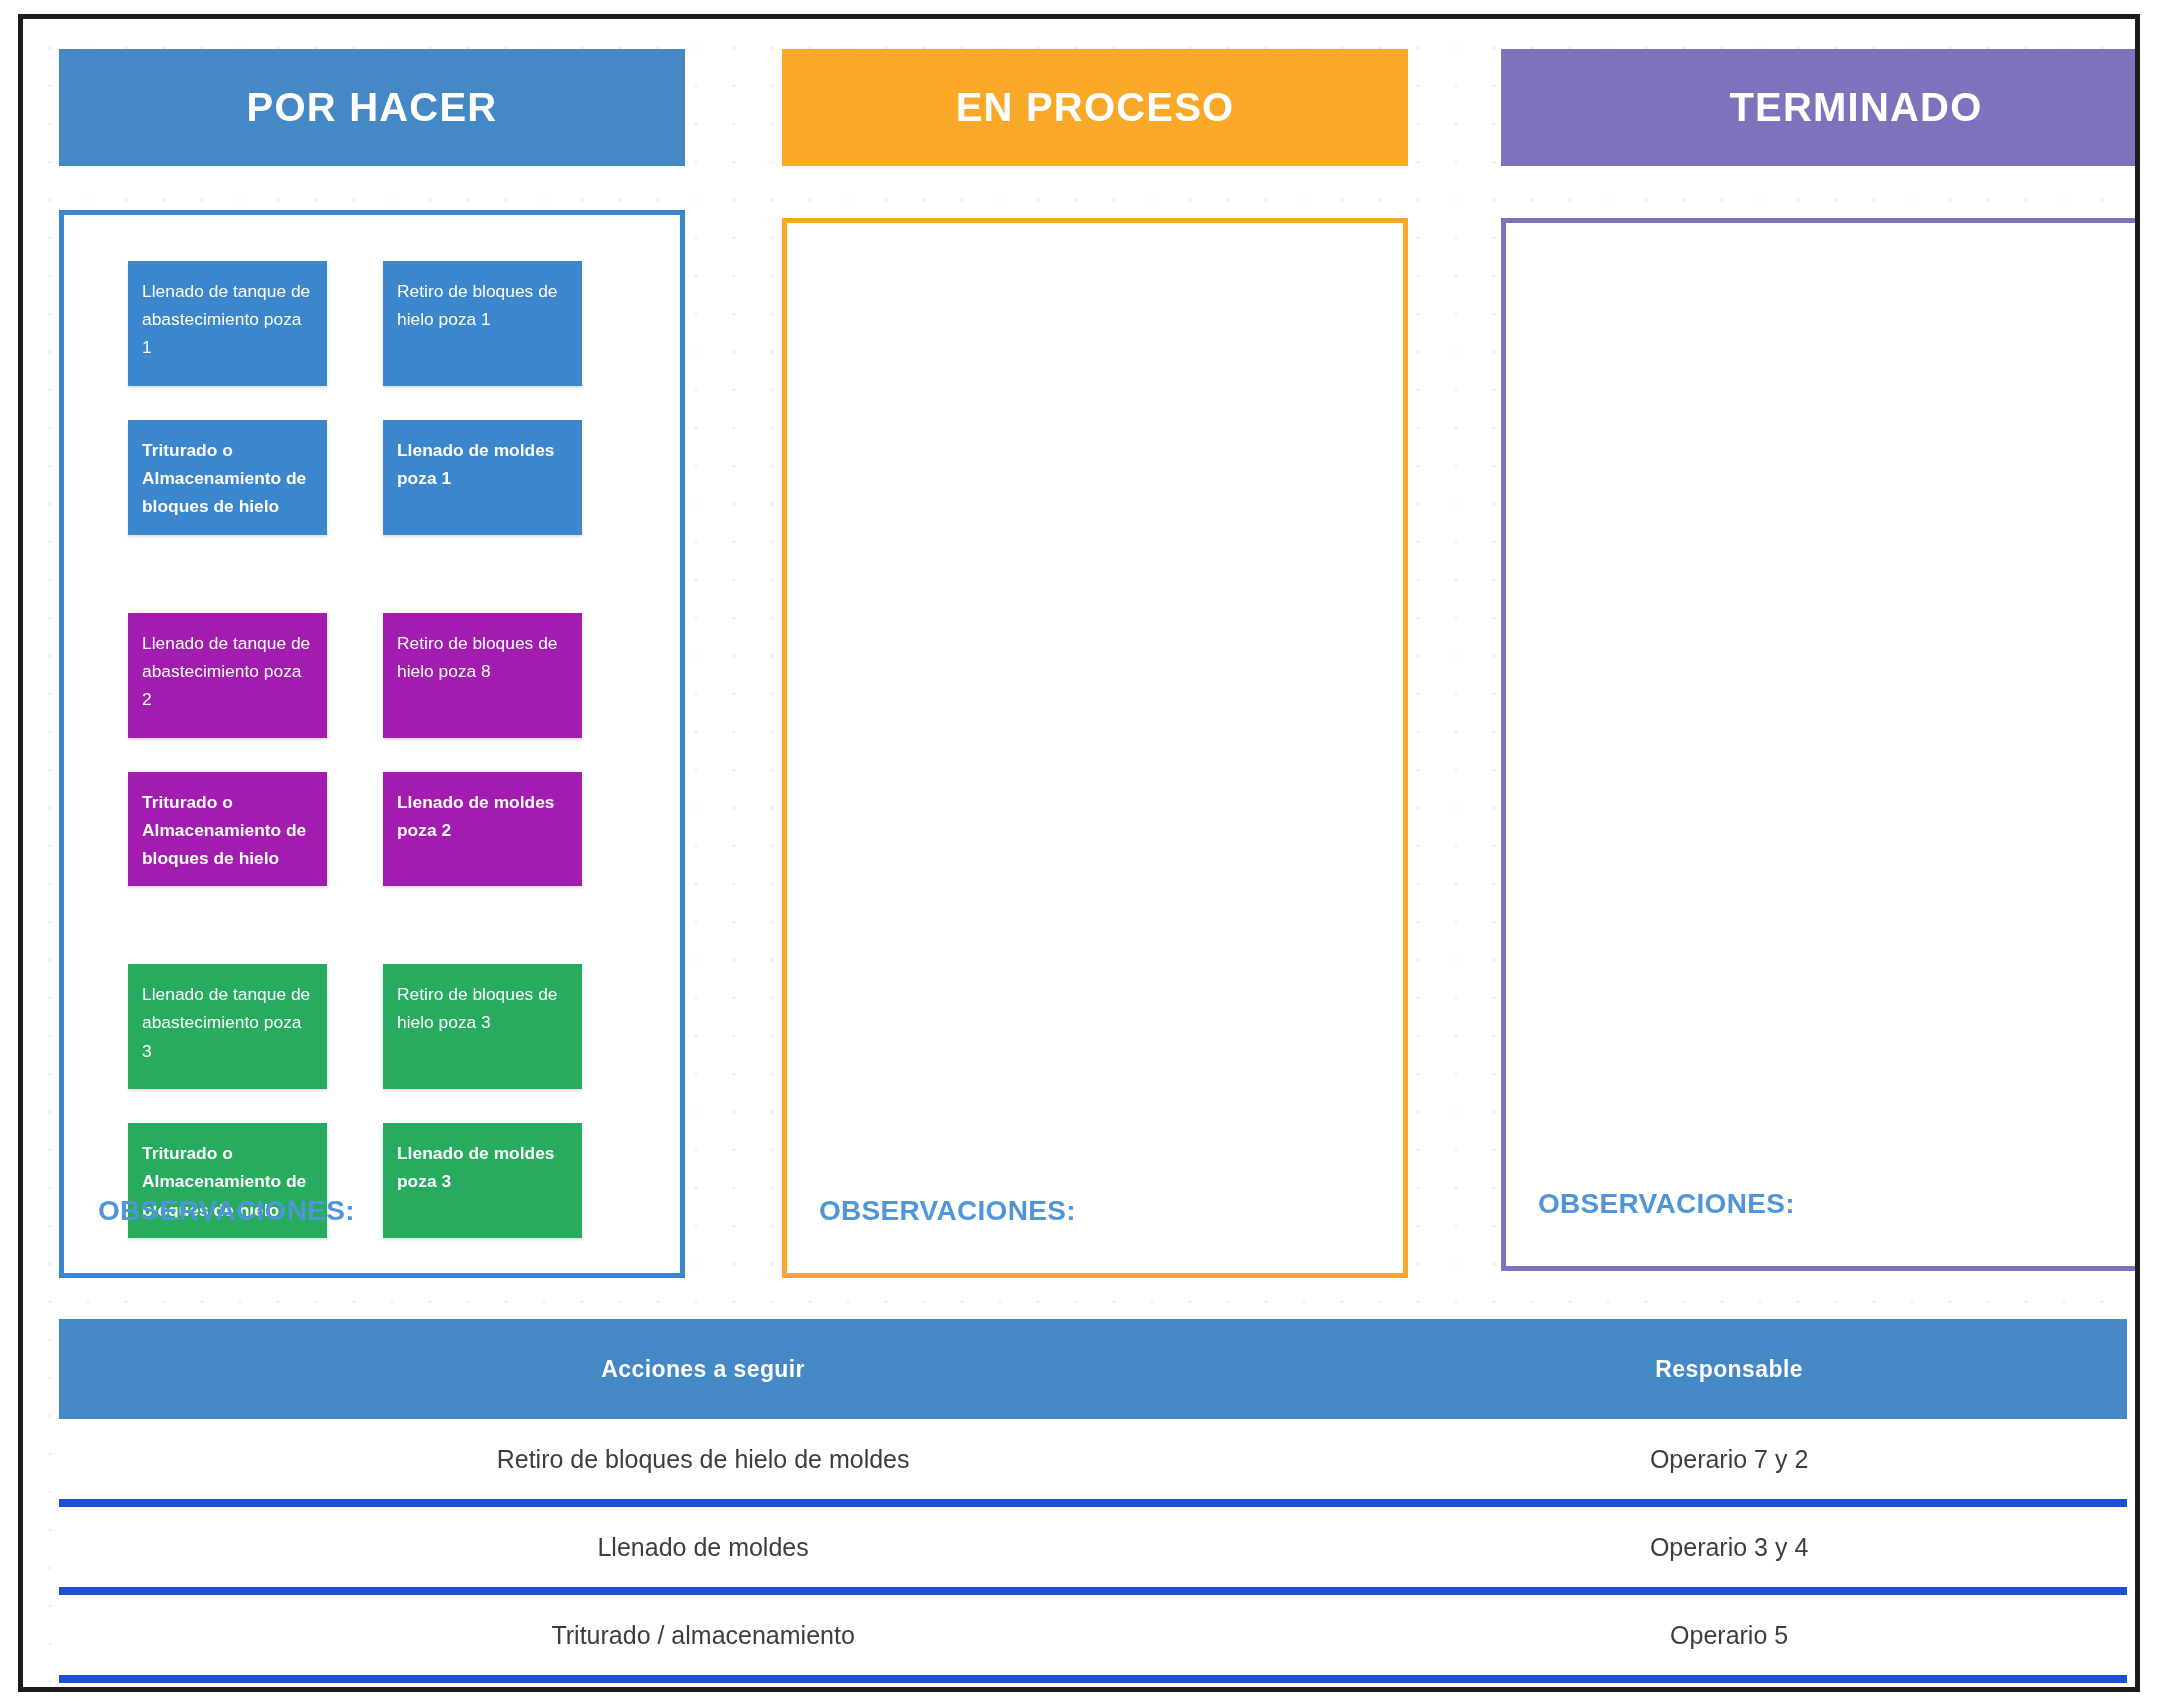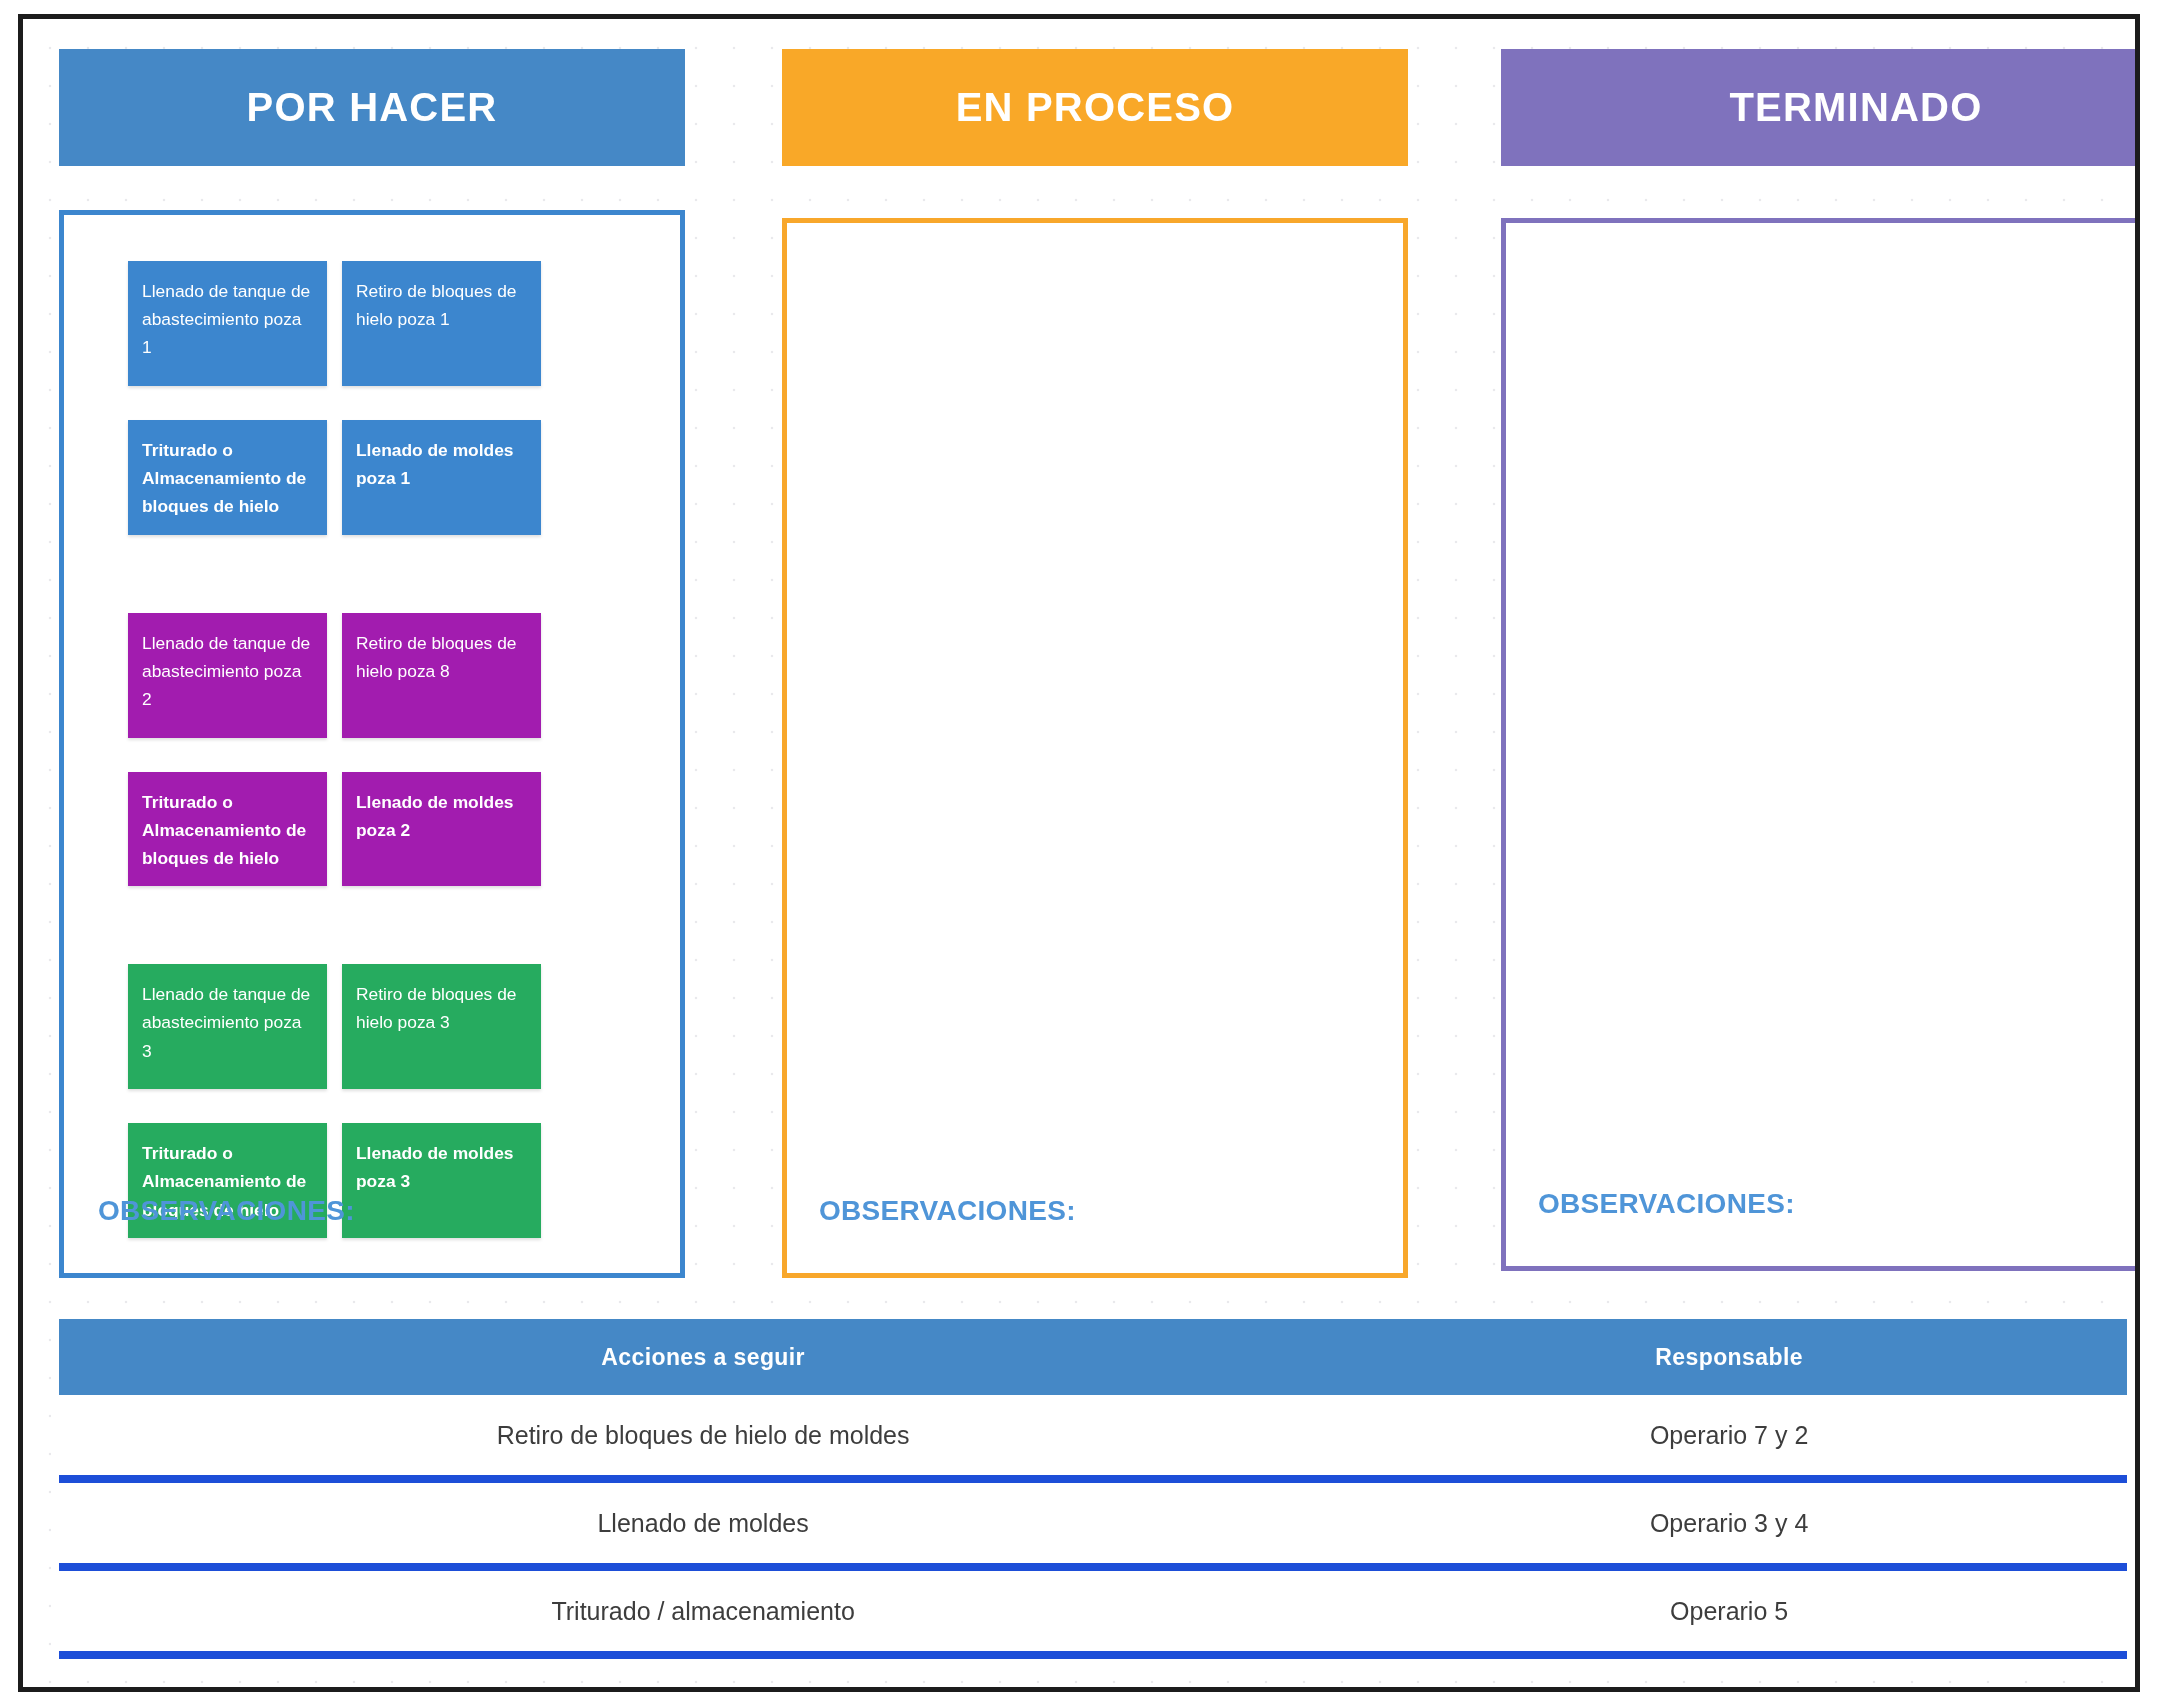--- a/index.html
+++ b/index.html
@@ -75,21 +75,21 @@
     left: 40px;
     top: 22px;
     width: 557px;
   }
 
   .card-group { margin-bottom: 46px; }
   .card-group:last-of-type { margin-bottom: 0; }
 
   .card-row {
     display: flex;
-    gap: 15px;
+    gap: 56px;
     margin-bottom: 18px;
   }
   .card-row:last-child { margin-bottom: 0; font-weight: bold; }
 
   .card {
     width: 199px;
     padding: 16px 14px 14px 14px;
     color: #ffffff;
     font-size: 17.4px;
     line-height: 1.62;
@@ -120,21 +120,21 @@
     position: absolute;
     left: 28px;
     top: 1292px;
     width: 2084px;
     background: #ffffff;
   }
 
   .tbl-header {
     display: flex;
     background: #4588c6;
-    height: 76px;
+    height: 100px;
     align-items: center;
     color: #ffffff;
     font-size: 23px;
     font-weight: bold;
     letter-spacing: 0.4px;
   }
   .tbl-header .c1,
   .tbl-header .c2 { text-align: center; }
   .c1 { width: 62%; }
   .c2 { width: 38%; }

